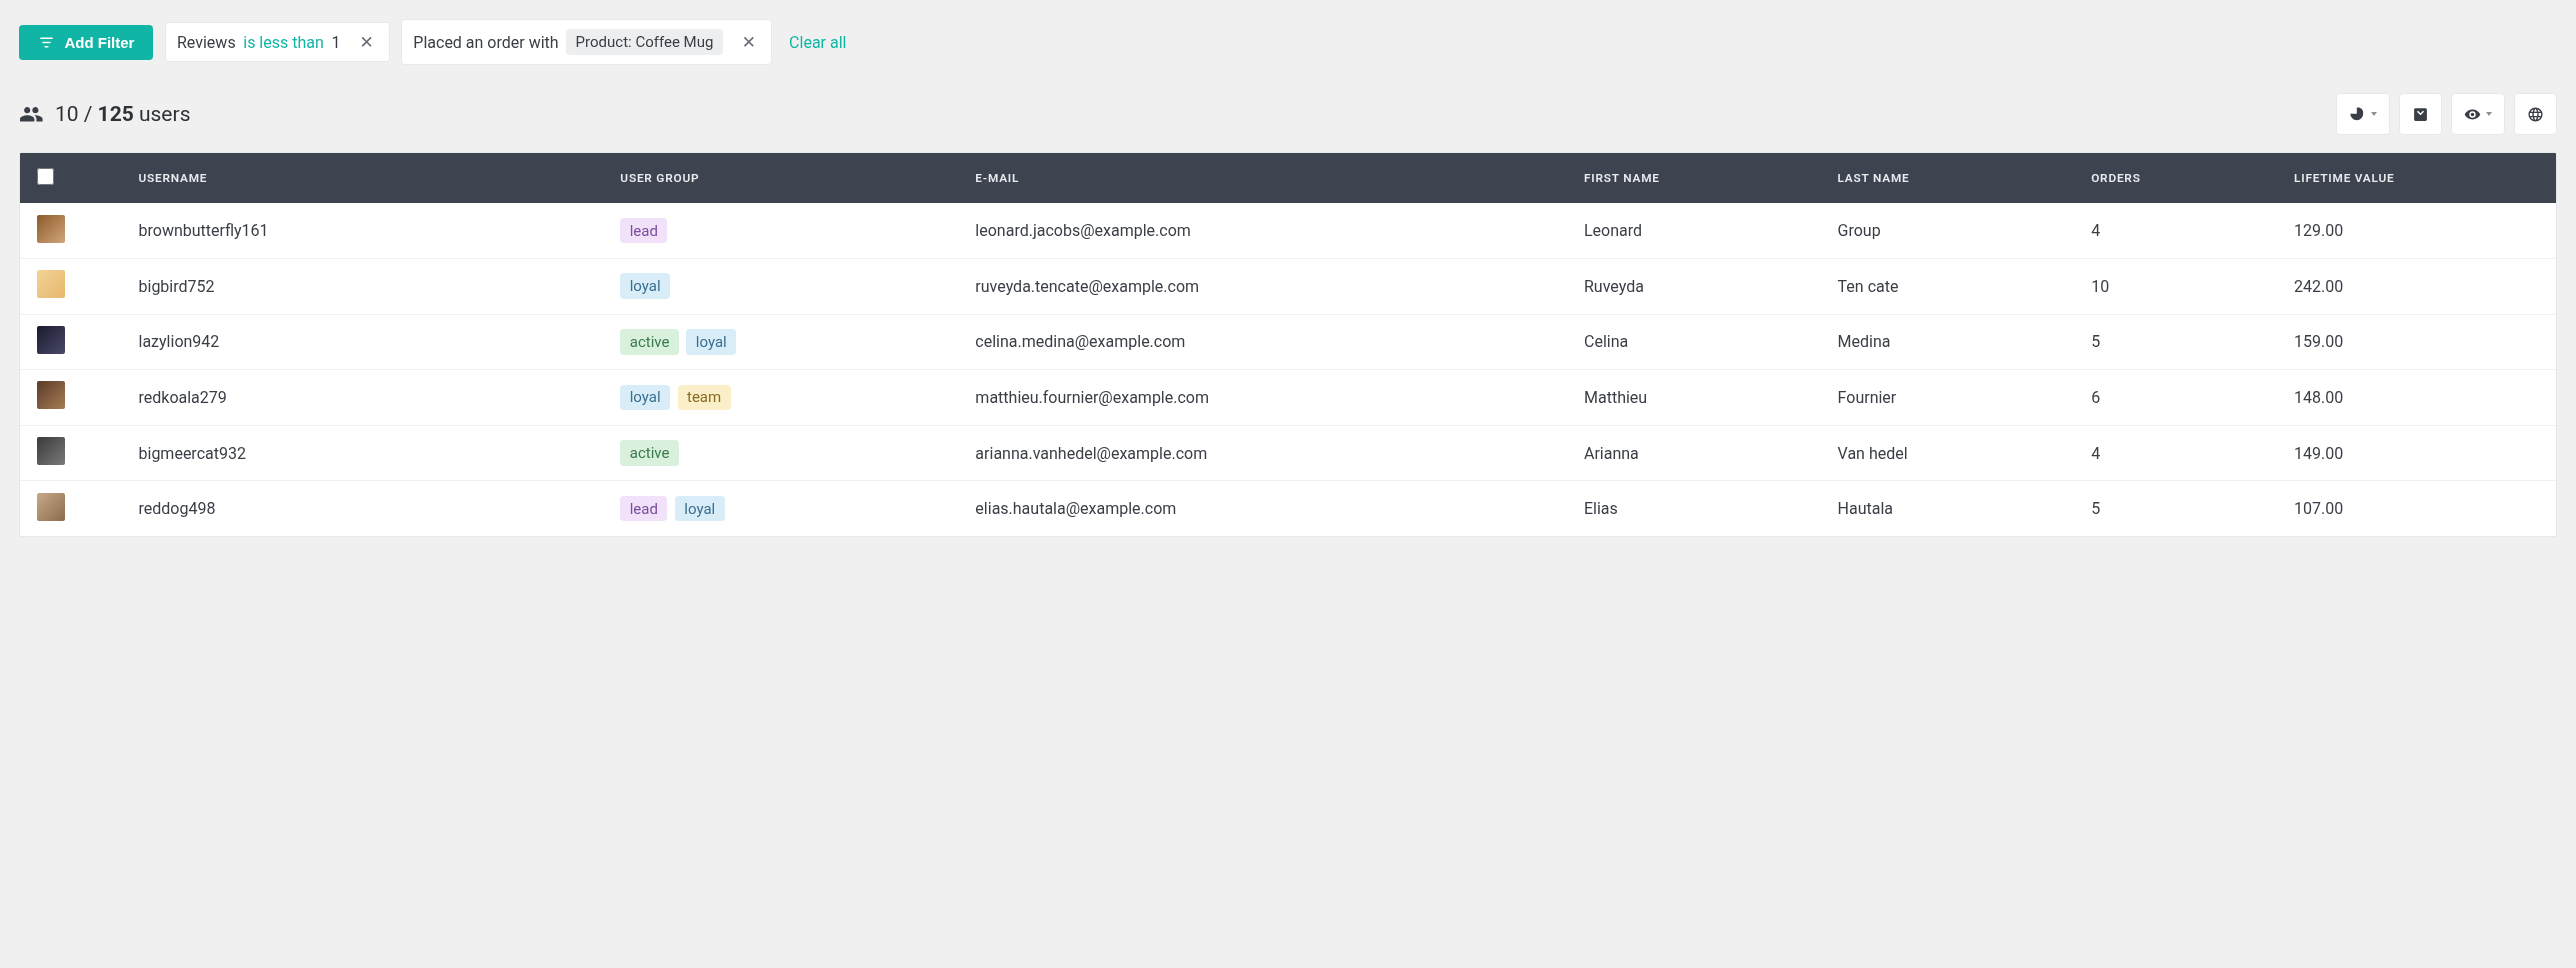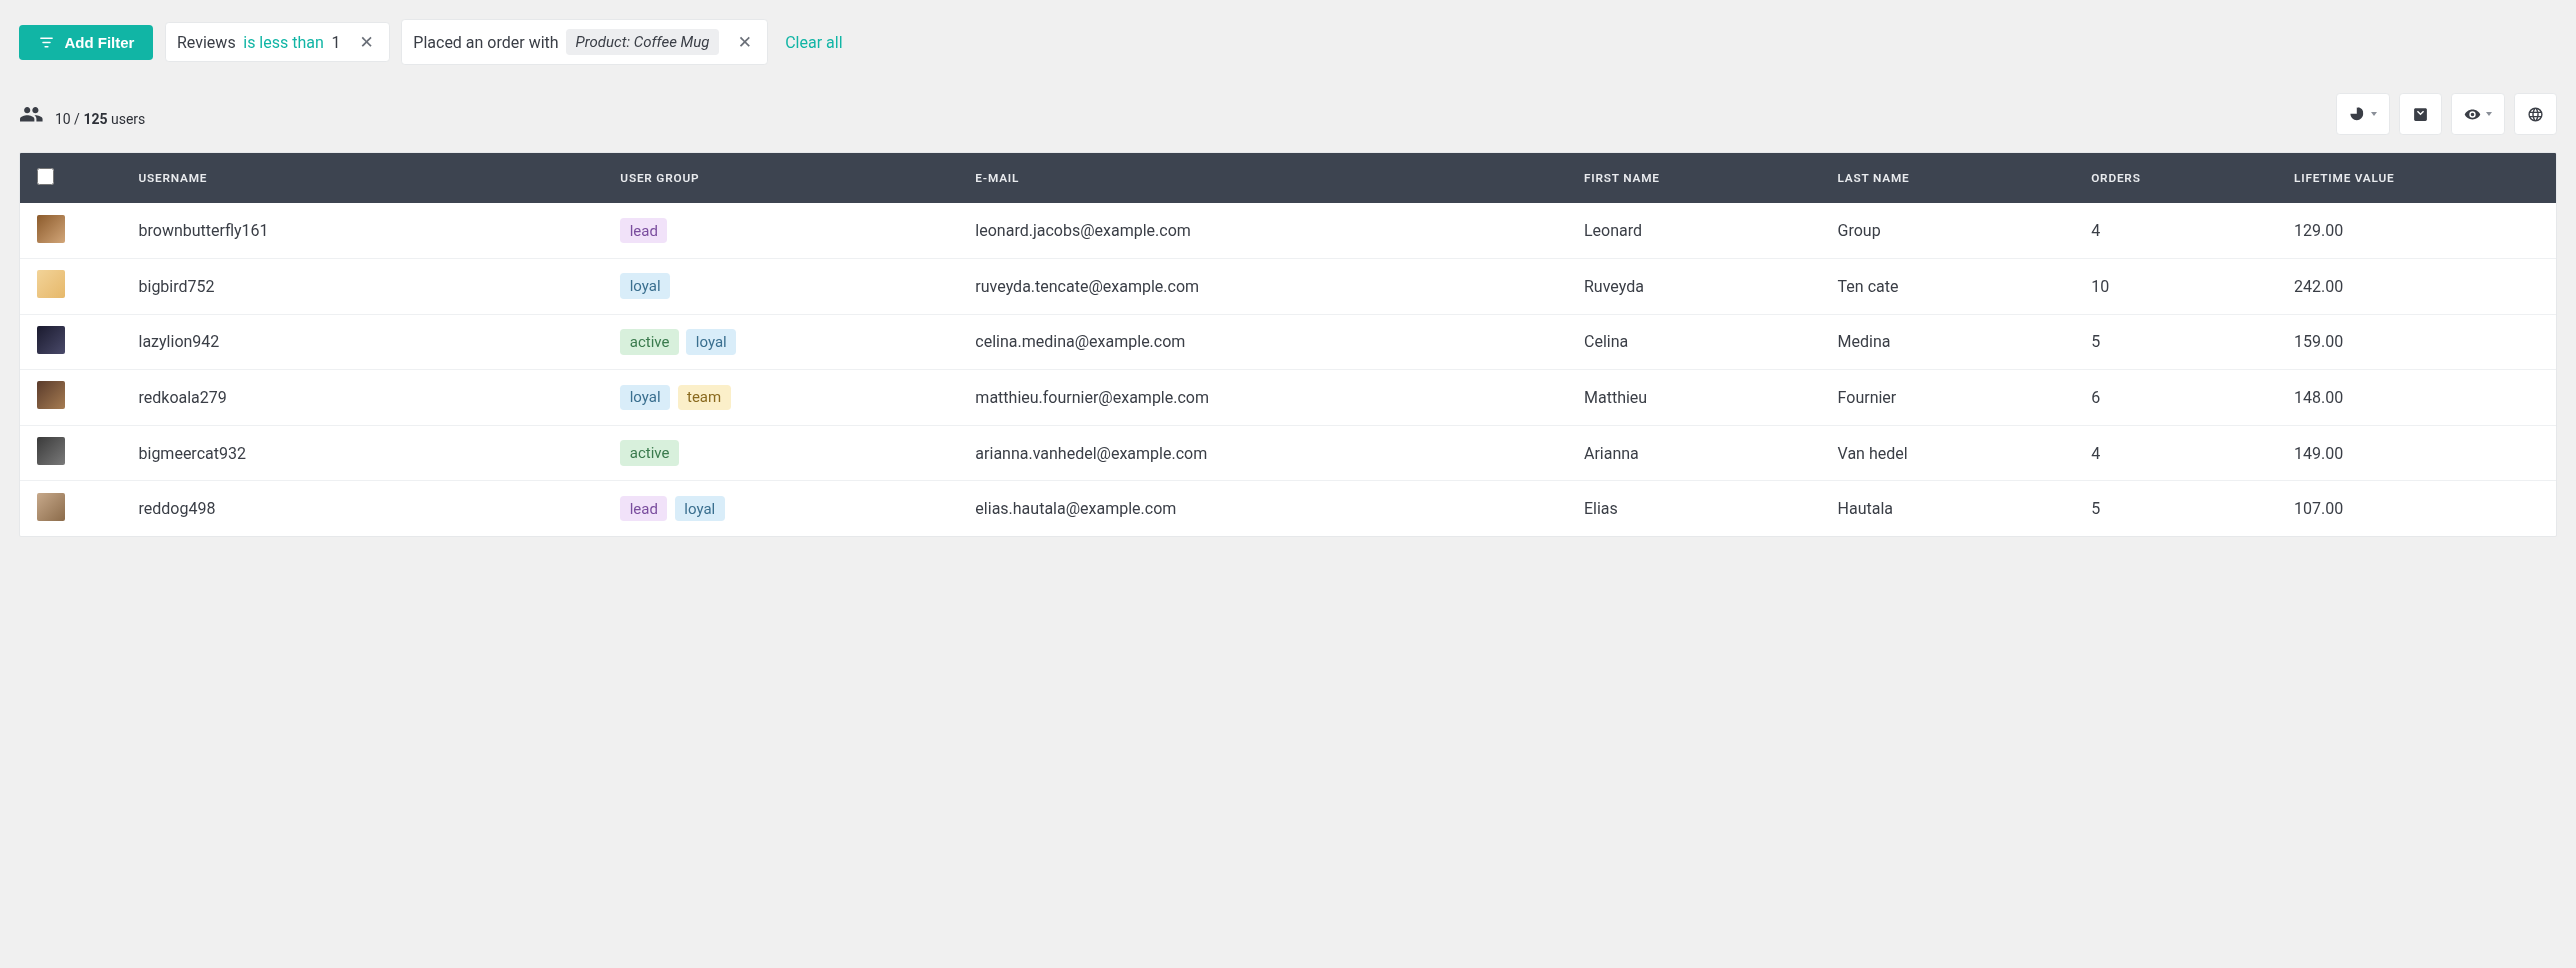--- a/index.html
+++ b/index.html
@@ -40,21 +40,20 @@
   gap: 7.6px;
   font-size: 16px;
   color: #3a3e46;
 }
 .filter-chip .op { color: #11b5a5; }
 .filter-chip .token {
   background: #edeef0;
   border-radius: 3.8px;
   padding: 3.8px 9.4px;
   font-size: 15px;
-  font-style: italic;
 }
 .filter-chip .close {
   margin-left: 7.6px;
   color: #6a6f78;
   cursor: pointer;
   font-size: 17px;
   line-height: 1;
   padding: 0 3.8px;
 }
 .clear-all {
@@ -64,23 +63,23 @@
   margin-left: 5.7px;
 }
 .status-row {
   display: flex;
   align-items: center;
   justify-content: space-between;
   margin-bottom: 17px;
 }
 .user-count {
   display: flex;
-  align-items: flex-end;
+  align-items: center;
   gap: 11.3px;
-  font-size: 14px;
+  font-size: 21px;
   color: #2e3138;
 }
 .user-count svg { width: 24.6px; height: 24.6px; fill: #3a3e46; }
 .user-count .count-text { font-weight: 400; }
 .user-count .total { font-weight: 700; }
 .toolbar {
   display: flex;
   gap: 9.4px;
 }
 .tool-btn {

